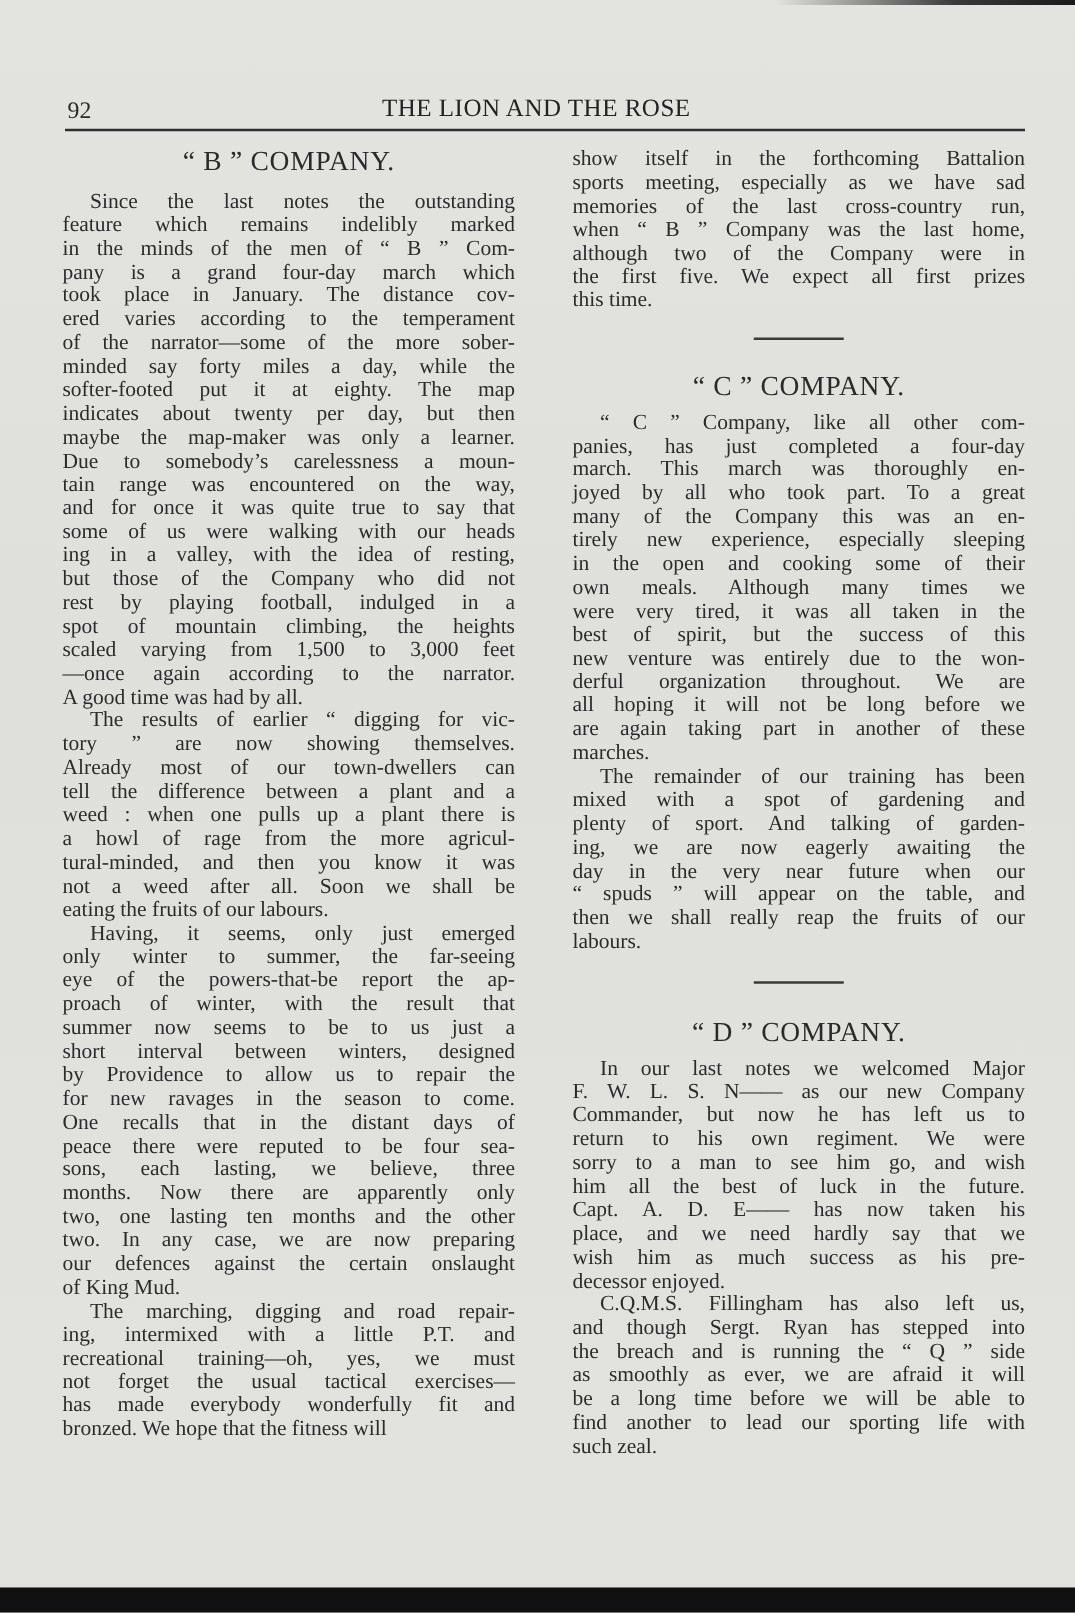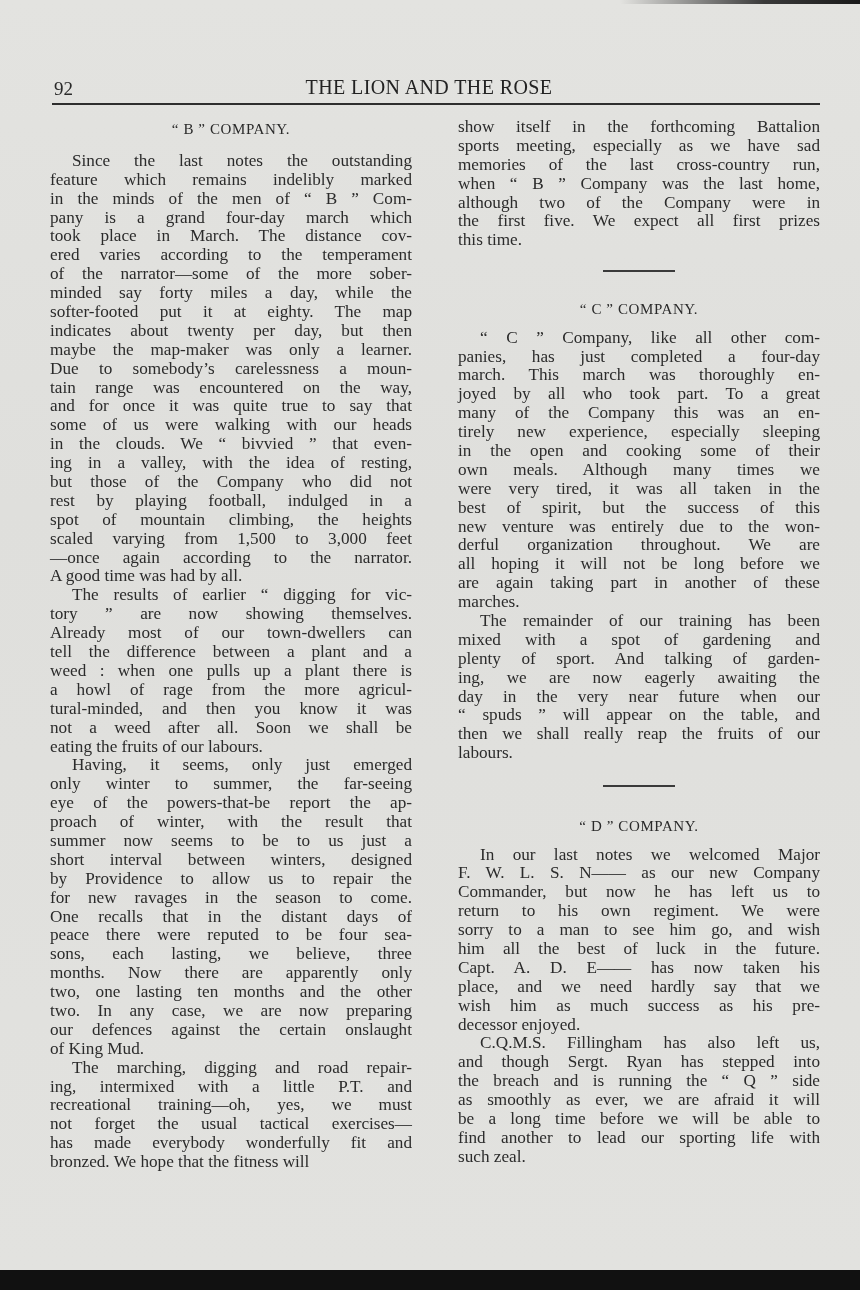--- a/index.html
+++ b/index.html
@@ -42,21 +42,21 @@
   }
   .col-left { left: 50px; }
   .col-right { left: 458px; }
   .line {
     height: 18.9px; line-height: 18.9px; white-space: nowrap;
     text-align: justify; text-align-last: justify; overflow: visible;
   }
   .line.last { text-align-last: left; }
   .line.indent { padding-left: 22px; }
   .heading {
-    text-align: center; text-align-last: center; font-size: 15px; letter-spacing: 0.6px; color: #2a2a2a;
+    text-align: center; text-align-last: center; font-size: 22px; letter-spacing: 0.6px; color: #2a2a2a;
   }
   .separator {
     width: 72px; height: 1.5px; background: #3a3a3a; margin: 0 auto;
   }
 </style>
 </head>
 <body>
 
 <div class="page">
   <div class="top-shadow"></div>
@@ -67,32 +67,31 @@
   </div>
   <div class="rule"></div>
 
   <div class="column col-left" id="col-left">
       <div class="line heading" style="margin-top: 2px; margin-bottom: 13px;">“ B ” COMPANY.</div>
       <div>
         <div class="line indent">Since the last notes the outstanding</div>
         <div class="line">feature which remains indelibly marked</div>
         <div class="line">in the minds of the men of “ B ” Com-</div>
         <div class="line">pany is a grand four-day march which</div>
-        <div class="line">took place in March.  The distance cov-</div>
+        <div class="line">took place in January.  The distance cov-</div>
         <div class="line">ered varies according to the temperament</div>
         <div class="line">of the narrator—some of the more sober-</div>
         <div class="line">minded say forty miles a day, while the</div>
         <div class="line">softer-footed put it at eighty.  The map</div>
         <div class="line">indicates about twenty per day, but then</div>
         <div class="line">maybe the map-maker was only a learner.</div>
         <div class="line">Due to somebody’s carelessness a moun-</div>
         <div class="line">tain range was encountered on the way,</div>
         <div class="line">and for once it was quite true to say that</div>
         <div class="line">some of us were walking with our heads</div>
-        <div class="line">in the clouds.  We “ bivvied ” that even-</div>
         <div class="line">ing in a valley, with the idea of resting,</div>
         <div class="line">but those of the Company who did not</div>
         <div class="line">rest by playing football, indulged in a</div>
         <div class="line">spot of mountain climbing, the heights</div>
         <div class="line">scaled varying from 1,500 to 3,000 feet</div>
         <div class="line">—once again according to the narrator.</div>
         <div class="line last">A good time was had by all.</div>
       </div>
       <div>
         <div class="line indent">The results of earlier “ digging for vic-</div>

